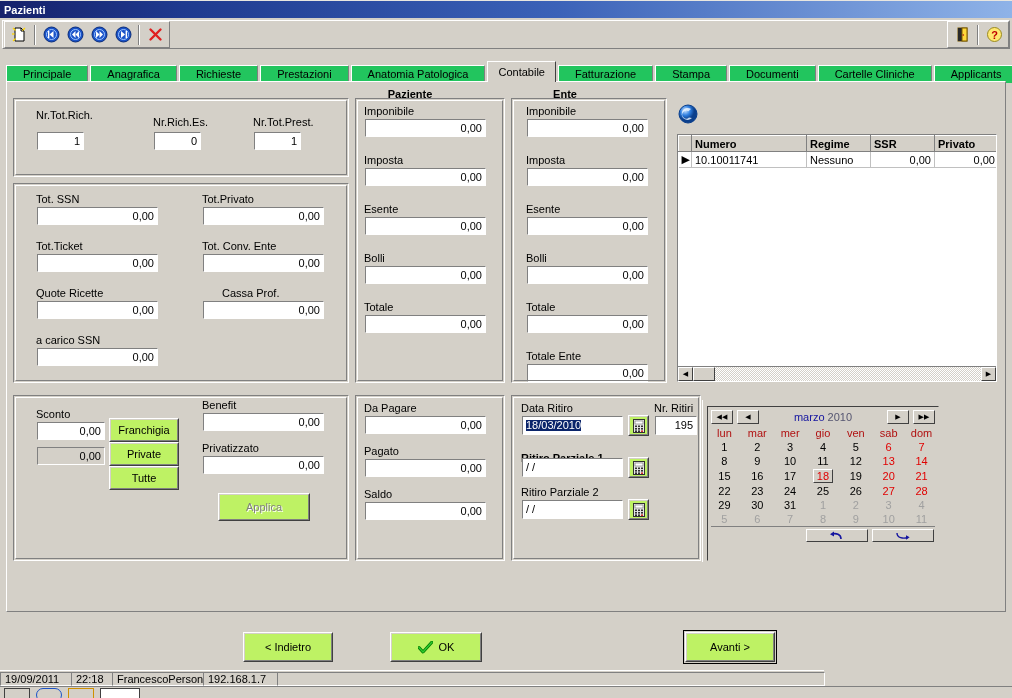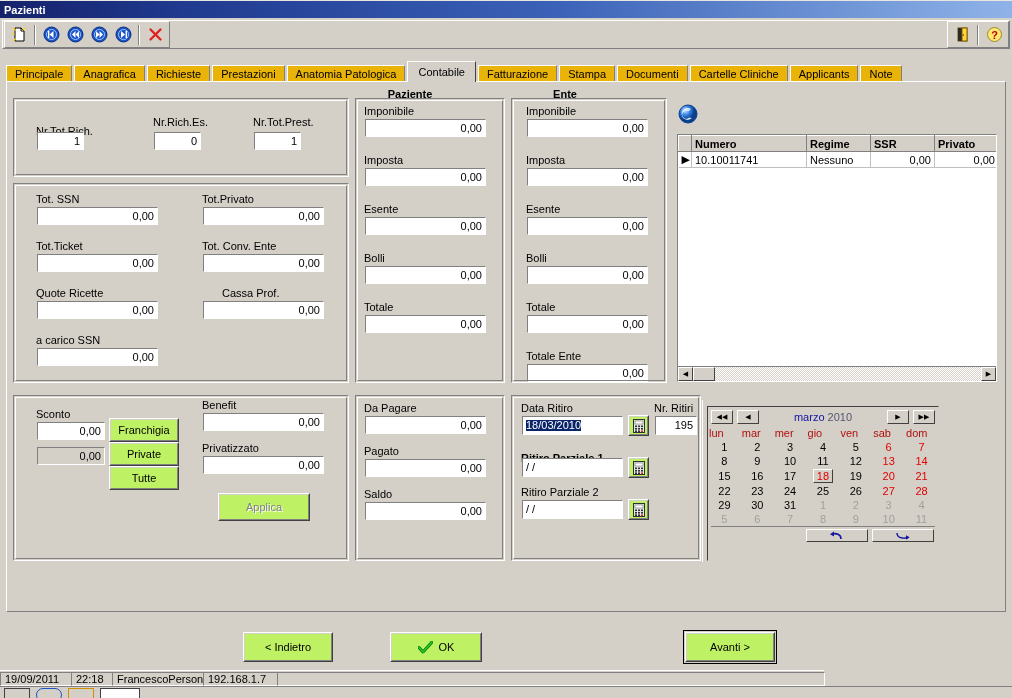--- a/index.html
+++ b/index.html
@@ -44,22 +44,22 @@
   }
   .tb-sep { width: 2px; height: 20px; border-left: 1px solid #808080; border-right: 1px solid #fff; margin: 0 3px; }
   .tb-right { margin-left: auto; display: flex; align-items: center; }
 
   
   .tabstrip {
     position: absolute; left: 6px; top: 62px; width: 1000px; height: 20px;
     display: flex; align-items: flex-end;
   }
   .tab {
-    height: 18px; line-height: 17px; padding: 0 8px;
-    background: #eab308; margin-right: 2px;
+    height: 18px; line-height: 17px; padding: 0 16px;
+    background: #22c55e; margin-right: 2px;
     border-top: 1px solid #fff; border-left: 1px solid #fff;
     border-right: 1px solid #808080;
     font-size: 11px; white-space: nowrap; cursor: default;
     position: relative; top: 1px;
   }
   .tab.active {
     height: 21px; line-height: 20px; top: 0; z-index: 5;
     background: #d4d0c8;
     border-top: 1px solid #fff; border-left: 1px solid #fff;
     border-right: 1px solid #404040;
@@ -195,21 +195,21 @@
     display: flex; align-items: center; justify-content: center;
     font-size: 7px; cursor: default; color: #000;
   }
   .cal-title {
     flex: 1; text-align: center; font-size: 11px; color: #1414a0;
   }
   .cal-title .yr { color: #555570; }
   table.caltbl { border-collapse: collapse; width: 100%; }
   table.caltbl th {
     font-size: 11px; font-weight: normal; color: #b01010;
-    text-align: left; height: 15px; width: 14.2857%;
+    text-align: center; height: 15px; width: 14.2857%;
   }
   table.caltbl td {
     font-size: 11px; text-align: center; height: 14px; color: #000;
   }
   table.caltbl td.we { color: #e00000; }
   table.caltbl td.out { color: #a0a0a0; }
   table.caltbl td .daybox {
     display: inline-block; min-width: 20px; padding: 0 2px;
   }
   table.caltbl td.sel .daybox {
@@ -352,21 +352,21 @@
     <div class="tab">Applicants</div>
     <div class="tab">Note</div>
   </div>
 
   <div class="tabpage">
 
     <div class="hdr-cap" style="left:343px; top:6px; width:120px;">Paziente</div>
     <div class="hdr-cap" style="left:498px; top:6px; width:120px;">Ente</div>
 
     <div class="grp" style="left:6px; top:16px; width:336px; height:79px;">
-      <div class="lbl" style="left:22px; top:26px;">Nr.Tot.Rich.</div>
+      <div class="lbl" style="left:22px; top:10px;">Nr.Tot.Rich.</div>
       <div class="fld r" style="left:23px; top:33px; width:47px; height:18px;">1</div>
       <div class="lbl" style="left:139px; top:17px;">Nr.Rich.Es.</div>
       <div class="fld r" style="left:140px; top:33px; width:47px; height:18px;">0</div>
       <div class="lbl" style="left:239px; top:17px;">Nr.Tot.Prest.</div>
       <div class="fld r" style="left:240px; top:33px; width:47px; height:18px;">1</div>
     </div>
 
     <div class="grp" style="left:6px; top:101px; width:336px; height:200px;">
       <div class="lbl" style="left:22px; top:9px;">Tot. SSN</div>
       <div class="fld r" style="left:23px; top:23px; width:121px; height:18px;">0,00</div>

